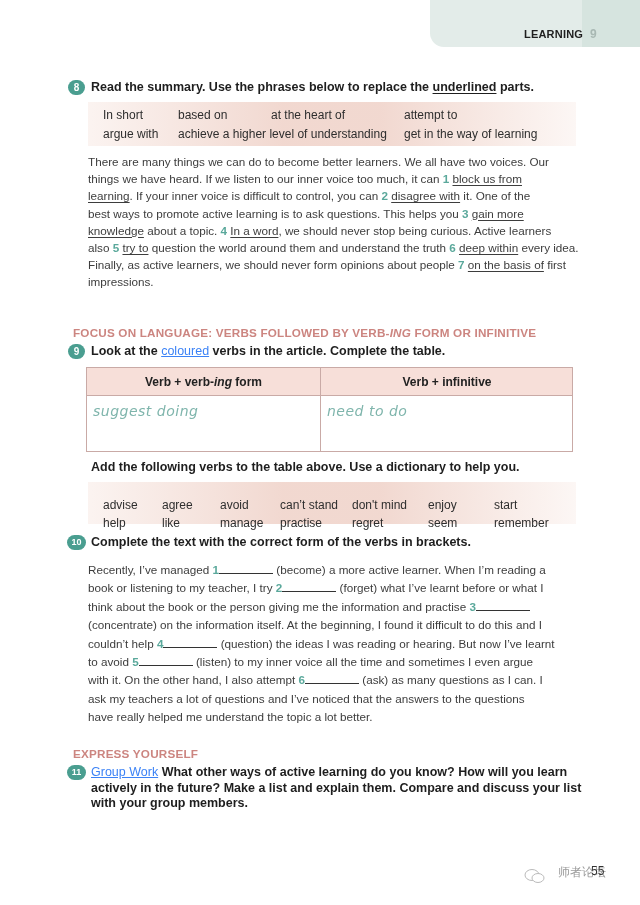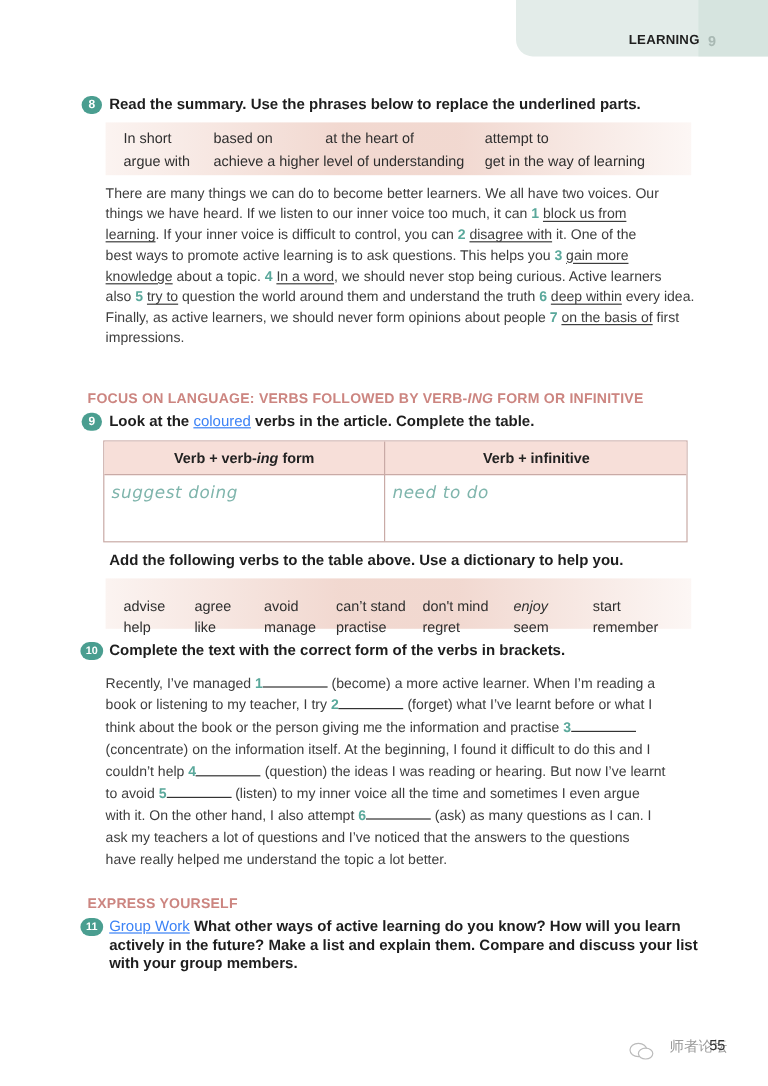--- a/index.html
+++ b/index.html
@@ -6,21 +6,21 @@
   html, body { width: 640px; height: 905px; background: #ffffff; overflow: hidden; }
   body { position: relative; font-family: "Liberation Sans", sans-serif; color: #3a3a3a; }
 
   .header-tab { position: absolute; left: 430px; top: 0; width: 210px; height: 47px; background: #e3ece9; border-bottom-left-radius: 14px; }
   .header-tab .num-block { position: absolute; right: 0; top: 0; width: 58px; height: 47px; background: #d6e4df; }
   .header-title { position: absolute; left: 524px; top: 28px; font-size: 11px; font-weight: bold; color: #1f1f1f; letter-spacing: 0.2px; }
   .header-num { position: absolute; left: 590px; top: 27px; font-size: 12px; font-weight: bold; color: #a8b8b3; }
 
   .badge { position: absolute; width: 17px; height: 15px; border-radius: 8px; background: #4a9e90; color: #fff; font-size: 10px; font-weight: bold; text-align: center; line-height: 15px; }
   .instr { position: absolute; font-size: 12.5px; font-weight: bold; color: #1e1e1e; }
-  .instr .ul { text-underline-offset: 2px; text-decoration-thickness: 1px; margin-top: 29px; }
+  .instr .ul { text-decoration: underline; text-underline-offset: 2px; text-decoration-thickness: 1px; margin-top: 29px; }
   .instr .teal { color: #3b82f6; font-weight: normal; text-decoration: underline; }
 
   .phrase-box { position: absolute; background: linear-gradient(to right, rgba(244,222,214,0.35), rgba(240,212,203,0.9) 40%, rgba(240,212,203,0.9) 60%, rgba(244,222,214,0.25)); }
   .phrase { position: absolute; font-size: 12px; color: #2e2e2e; white-space: nowrap; }
 
   .para { position: absolute; left: 88px; width: 490px; font-size: 11.7px; line-height: 17.2px; color: #3d3d3d; }
   .para .line { display: block; white-space: nowrap; }
   .para .n { color: #5aa89b; font-weight: bold; }
   .para .u { text-decoration: underline; text-underline-offset: 2px; }
   .para .blank { display: inline-block; width: 54px; border-bottom: 1px solid #333; height: 11px; vertical-align: baseline; }
@@ -94,21 +94,21 @@
 </div>
 
 <div class="instr" style="left:91px;top:460px;">Add the following verbs to the table above. Use a dictionary to help you.</div>
 
 <div class="phrase-box" style="left:88px;top:482px;width:488px;height:42px;"></div>
 <div class="verb" style="left:103px;top:488px;">advise</div>
 <div class="verb" style="left:162px;top:488px;">agree</div>
 <div class="verb" style="left:220px;top:488px;">avoid</div>
 <div class="verb" style="left:280px;top:488px;">can’t stand</div>
 <div class="verb" style="left:352px;top:488px;">don't mind</div>
-<div class="verb" style="left:428px;top:488px;font-style:italic;">enjoy</div>
+<div class="verb" style="left:428px;top:488px;">enjoy</div>
 <div class="verb" style="left:494px;top:488px;">start</div>
 <div class="verb" style="left:103px;top:506px;">help</div>
 <div class="verb" style="left:162px;top:506px;">like</div>
 <div class="verb" style="left:220px;top:506px;">manage</div>
 <div class="verb" style="left:280px;top:506px;">practise</div>
 <div class="verb" style="left:352px;top:506px;">regret</div>
 <div class="verb" style="left:428px;top:506px;">seem</div>
 <div class="verb" style="left:494px;top:506px;">remember</div>
 
 <div class="badge" style="left:67px;top:535px;width:19px;font-size:9px;">10</div>

